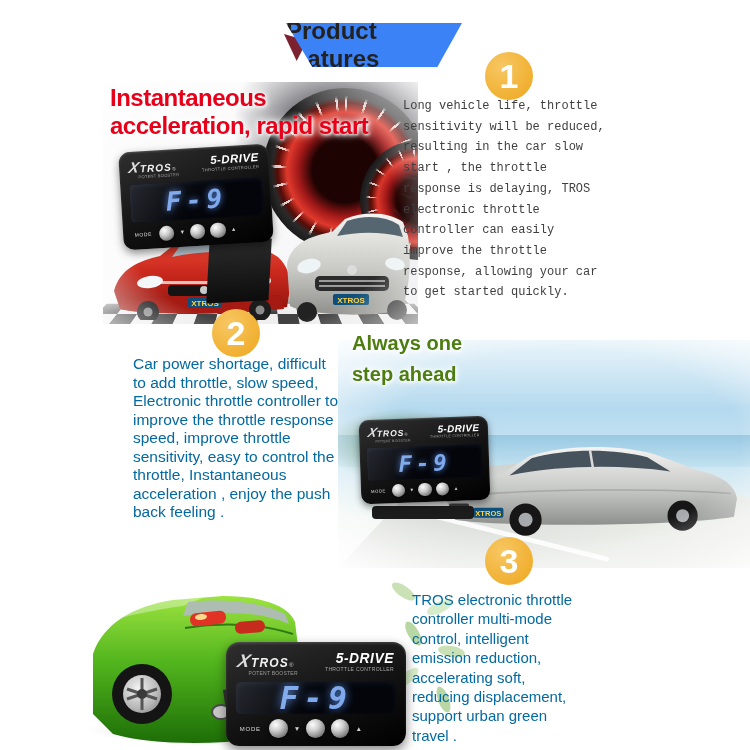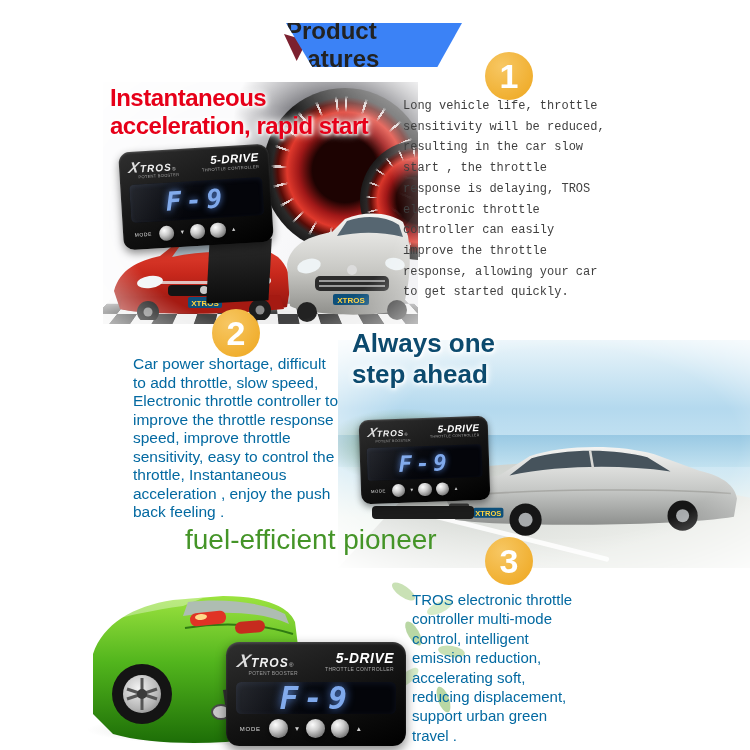--- a/index.html
+++ b/index.html
@@ -16,21 +16,21 @@
   
   .circle-badge{position:absolute;width:48px;height:48px;border-radius:50%;z-index:6;
                 background:radial-gradient(circle at 35% 30%,#f7c763,#f0ae2e 75%);
                 color:#fff;font-size:34px;font-weight:bold;display:flex;align-items:center;justify-content:center;}
   .c1{left:485px;top:52px;} .c2{left:212px;top:309px;} .c3{left:485px;top:537px;}
 
   
   .title-red{position:absolute;color:#e60019;font-weight:bold;text-align:left;white-space:pre-line;z-index:5;
              text-shadow:0 0 6px #fff,0 0 10px #fff,1px 1px 3px #fff;}
   .t1{left:110px;top:84px;width:300px;font-size:24px;line-height:28px;letter-spacing:-.5px;}
-  .t2{left:352px;top:328px;width:168px;font-size:26px;line-height:31px;color:#0c4a6e;}
+  .t2{left:352px;top:328px;width:168px;font-size:20px;line-height:31px;color:#4d7c0f;}
   .title-green{position:absolute;left:130px;top:524px;color:#449427;font-size:28px;line-height:31px;z-index:5;}
   .title-green .ln2{margin-left:55px;}
 
   
   .para{position:absolute;white-space:pre-line;color:#0369a1;z-index:5;}
   .p1{left:403px;top:96px;width:280px;font-family:"Liberation Mono","DejaVu Sans Mono",monospace;
       font-size:12px;line-height:20.7px;color:#3f3f3f;}
   .p2{left:133px;top:355px;width:292px;font-size:15.5px;line-height:18.5px;}
   .p3{left:412px;top:590px;width:280px;font-size:15px;line-height:19.4px;}
 
@@ -236,21 +236,20 @@
 improve the throttle response
 speed, improve throttle
 sensitivity, easy to control the
 throttle, Instantaneous
 acceleration , enjoy the push
 back feeling .</div>
   <div class="title-red t2">Always one
 step ahead</div>
 
   <div class="title-green">
-    <div class="ln2">fuel-efficient pioneer</div>
   </div>
   <div class="circle-badge c3">
     <span>3</span>
   </div>
 
   <div class="leaves">
     <span class="leaf" style="left:4px;top:6px;background:#9cc978;transform:rotate(35deg);"></span>
     <span class="leaf" style="left:40px;top:22px;background:#b7dd9a;transform:rotate(-25deg);"></span>
     <span class="leaf" style="left:14px;top:48px;background:#7fb75a;transform:rotate(60deg);"></span>
     <span class="leaf" style="left:52px;top:66px;background:#9cc978;transform:rotate(10deg);"></span>

